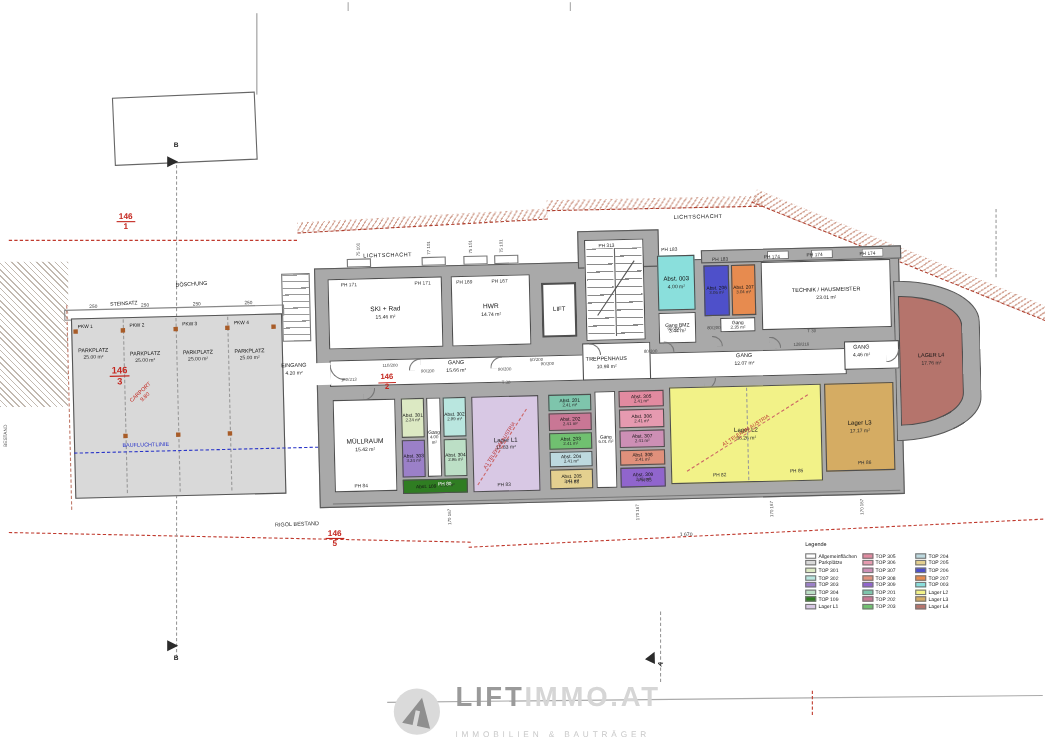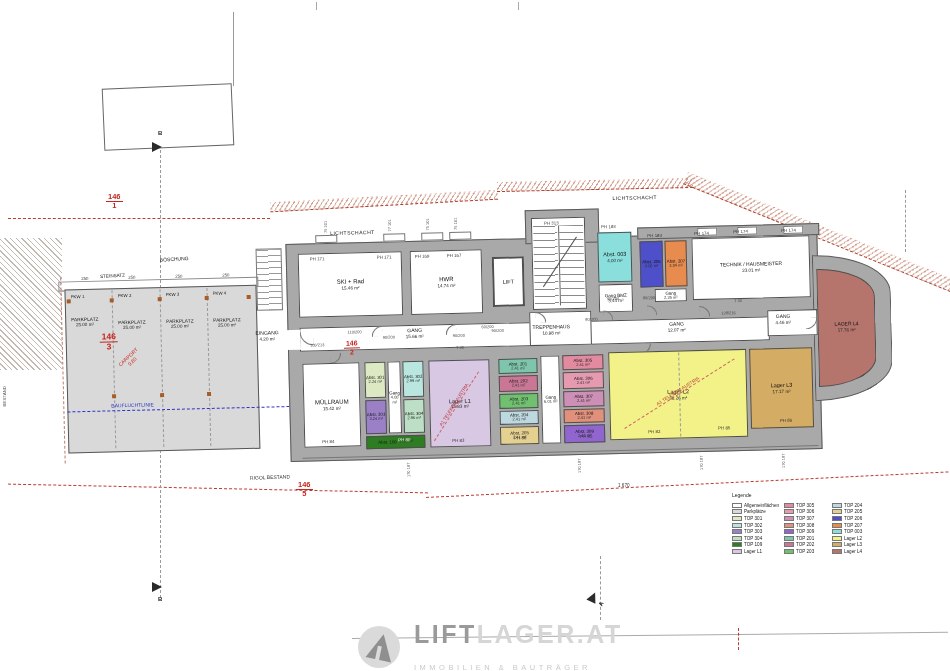--- a/index.html
+++ b/index.html
@@ -488,19 +488,19 @@
 
   <div class="grayline" style="left:352px;top:638px;width:596px;transform:rotate(-0.6deg);transform-origin:left top;border-color:#aaa;"></div>
   <div class="abs" style="left:738px;top:628px;height:22px;border-left:1px dashed #c03a2e;"></div>
   <div class="abs" style="left:358px;top:622px;display:flex;align-items:center;">
     <div class="abs" style="position:relative;width:42px;height:42px;border-radius:50%;background:#dadada;flex:none;">
       <div class="abs" style="left:10px;top:8px;width:0;height:0;border-left:13px solid transparent;border-right:13px solid transparent;border-bottom:26px solid #8f8f8f;transform:rotate(12deg);"></div>
       <div class="abs" style="left:18px;top:20px;width:4px;height:18px;background:#dadada;transform:rotate(12deg);"></div>
     </div>
     <div style="margin-left:14px;">
       <div class="logo-brand">
-        <span style="color:#9a9a9a;">LIFT</span><span style="color:#d6d6d6;">LAGER</span><span style="color:#d6d6d6;">.AT</span>
+        <span style="color:#9a9a9a;">LIFT</span><span style="color:#d6d6d6;">IMMO</span><span style="color:#d6d6d6;">.AT</span>
       </div>
       <div class="logo-tag">IMMOBILIEN &amp; BAUTRÄGER</div>
     </div>
   </div>
 
 </div>
 
 </body></html>

